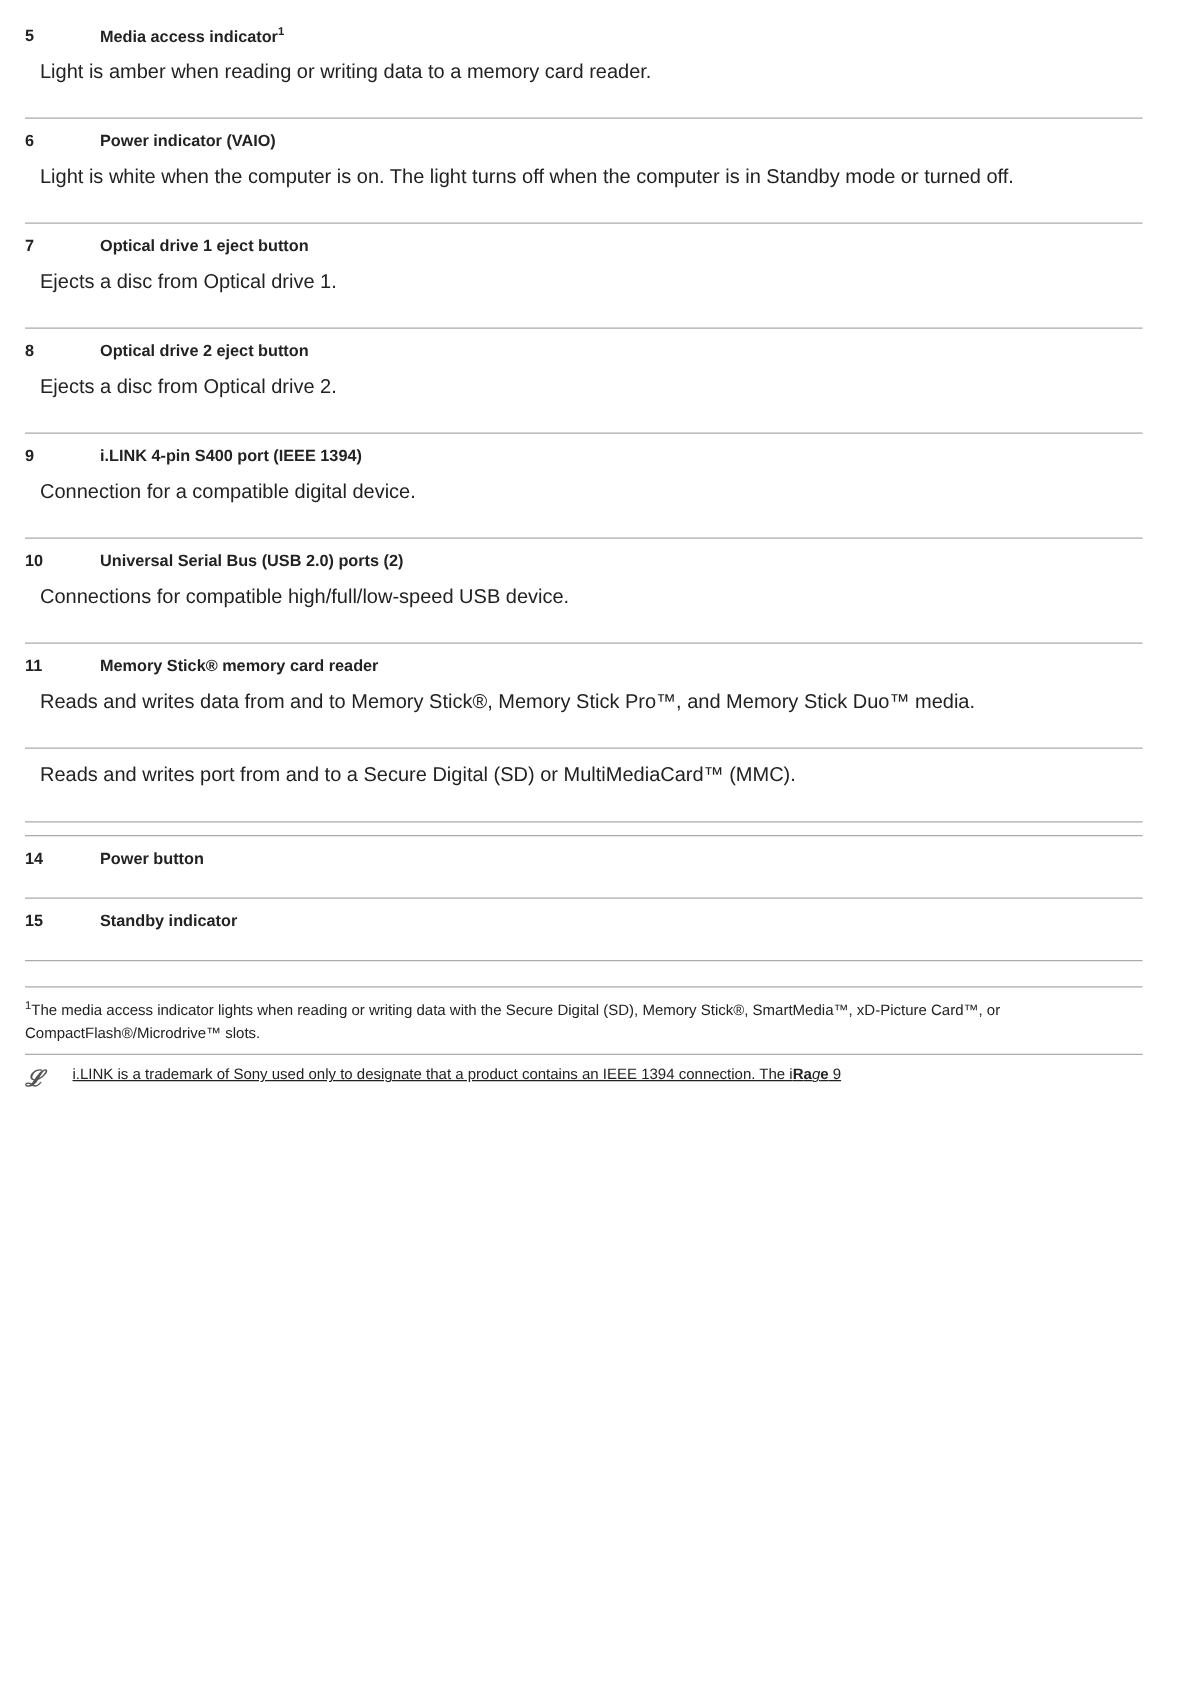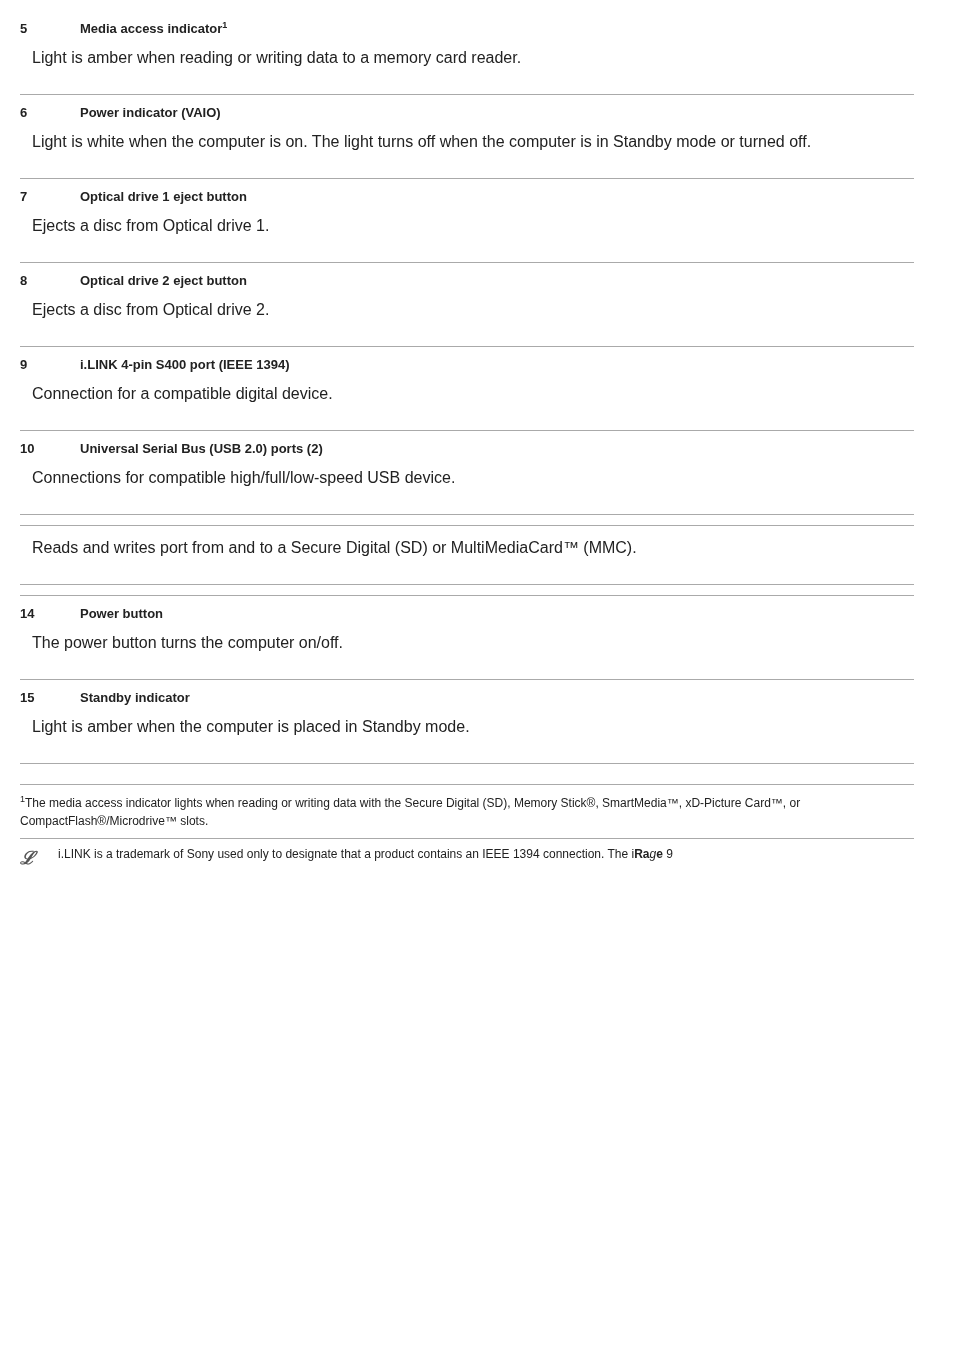--- a/index.html
+++ b/index.html
@@ -74,20 +74,21 @@
       font-size: 18px;
       margin-right: 6px;
       font-style: italic;
       font-weight: bold;
       color: #555;
     }
 
     .ilink-text {
       font-size: 12px;
       line-height: 1.5;
+      text-decoration: underline;
     }
 
     sup {
       font-size: 9px;
       vertical-align: super;
     }
 
     .footnote-marker {
       font-size: 9px;
       vertical-align: super;
@@ -138,40 +139,45 @@
     </div>
     <hr class="divider">
     <div class="section">
       <div class="section-header">
         <span class="section-number">10</span>
         <span class="section-title">Universal Serial Bus (USB 2.0) ports (2)</span>
       </div>
       <div class="section-body">Connections for compatible high/full/low-speed USB device.</div>
     </div>
     <hr class="divider">
+    <div class="section">
+      <div class="section-header">
+        <span class="section-number">11</span>
+        <span class="section-title">Memory Stick® memory card reader</span>
+      </div>
+      <div class="section-body">Reads and writes data from and to Memory Stick®, Memory Stick Pro™, and Memory Stick Duo™ media.</div>
+    </div>
     <hr class="divider">
     <div class="section">
       <div class="section-body">Reads and writes port from and to a Secure Digital (SD) or MultiMediaCard™ (MMC).</div>
     </div>
     <hr class="divider">
     <hr class="divider">
     <div class="section">
       <div class="section-header">
         <span class="section-number">14</span>
         <span class="section-title">Power button</span>
       </div>
-      <div class="section-body">The power button turns the computer on/off.</div>
     </div>
     <hr class="divider">
     <div class="section">
       <div class="section-header">
         <span class="section-number">15</span>
         <span class="section-title">Standby indicator</span>
       </div>
-      <div class="section-body">Light is amber when the computer is placed in Standby mode.</div>
     </div>
     <hr class="divider">
   </div>
 
 <div class="footnote-section">
   <span class="footnote-marker">1</span><span>The media access indicator lights when reading or writing data with the Secure Digital (SD), Memory Stick®, SmartMedia™, xD-Picture Card™, or CompactFlash®/Microdrive™ slots.</span>
 </div>
 
 <div class="footnote-ilink">
   <span class="ilink-icon">ℒ</span>

